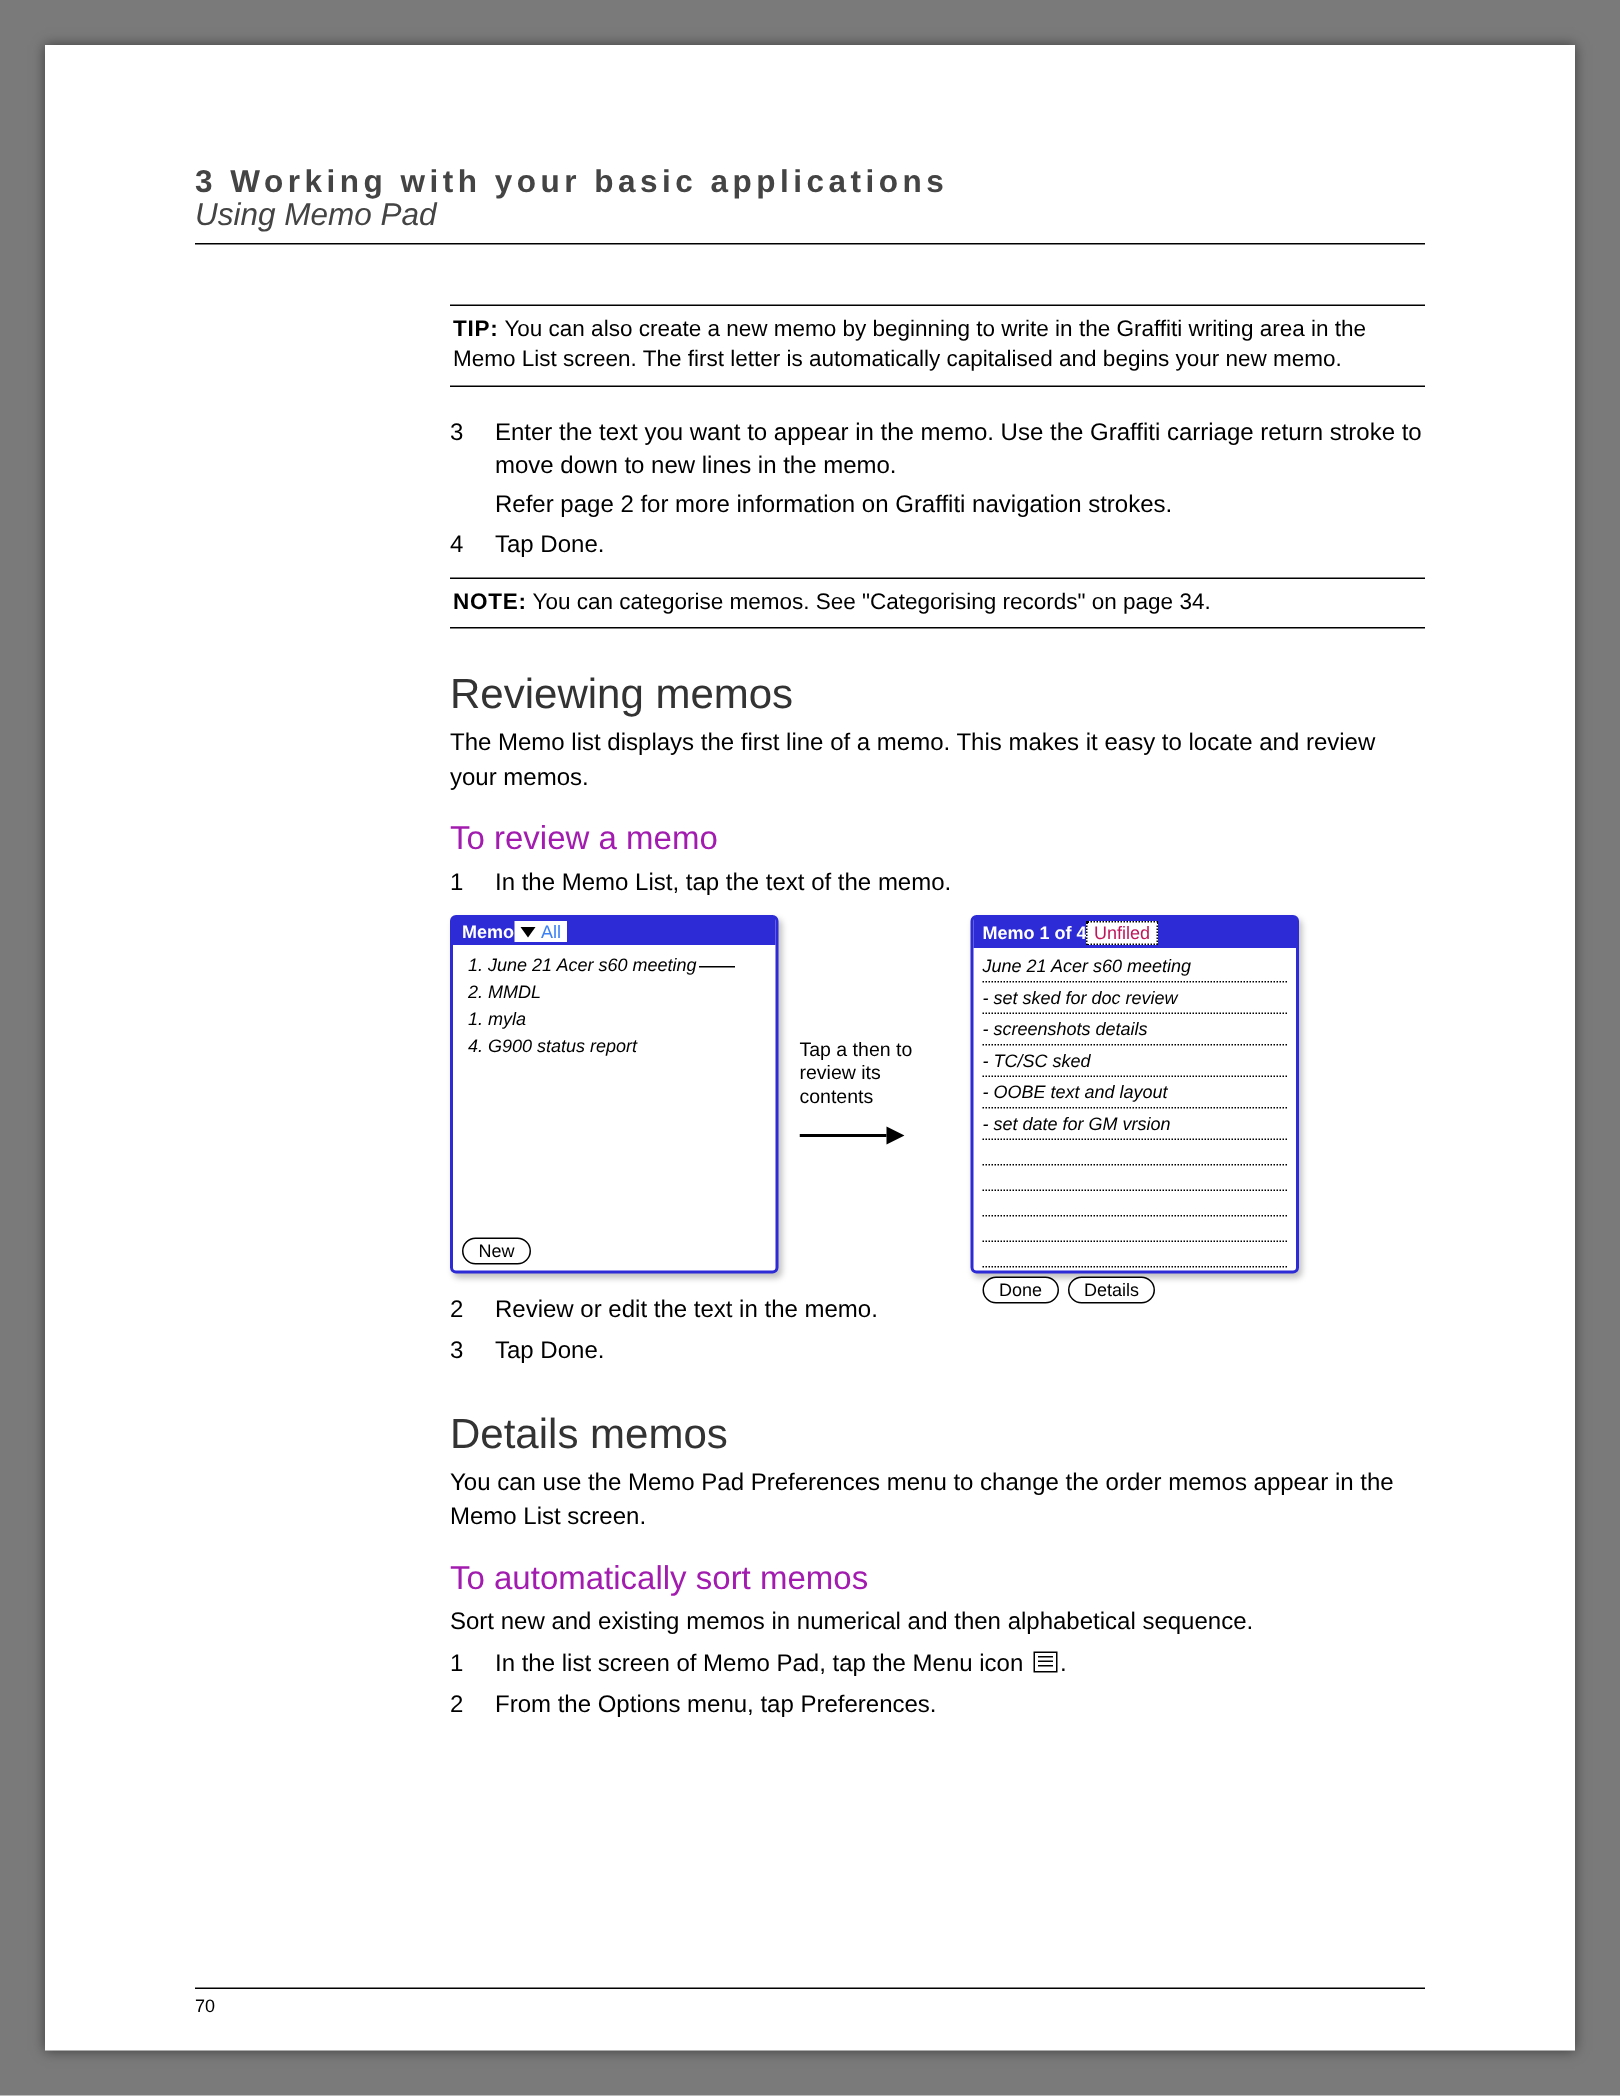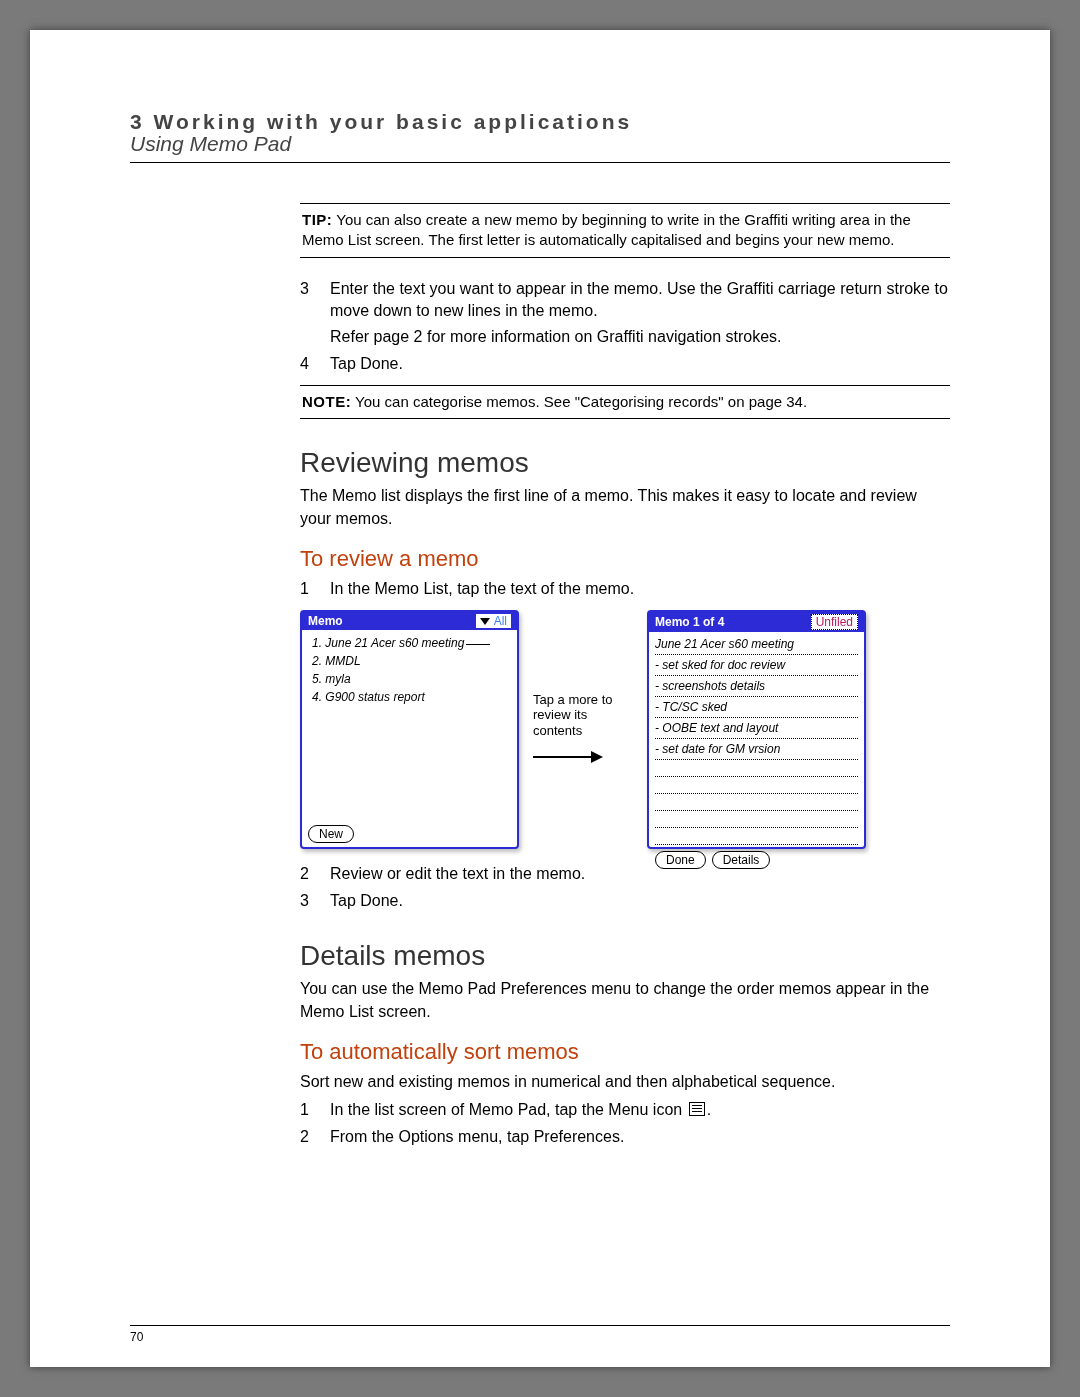--- a/index.html
+++ b/index.html
@@ -65,21 +65,21 @@
   }
   h2.section {
     font-size: 28px;
     font-weight: 400;
     color: #333;
     margin: 28px 0 4px 0;
   }
   h3.subsection {
     font-size: 22px;
     font-weight: 400;
-    color: #c2410c;
+    color: #a21caf;
     margin: 16px 0 6px 0;
   }
   .figure-wrap {
     display: flex;
     align-items: center;
     gap: 14px;
     margin: 10px 0 14px 0;
   }
   .pda {
     width: 215px;
@@ -93,21 +93,21 @@
     font-family: Verdana, Geneva, sans-serif;
     font-size: 12px;
   }
   .pda-title {
     background: #2d2bd6;
     color: #fff;
     font-weight: 700;
     padding: 2px 6px;
     display: flex;
     align-items: center;
-    justify-content: space-between;
+    justify-content: flex-start;
   }
   .pda-title .right-tag {
     background: #fff;
     color: #3b82f6;
     font-size: 12px;
     font-weight: 400;
     padding: 0 4px;
     display: inline-flex;
     align-items: center;
     gap: 4px;
@@ -246,30 +246,30 @@
           <span class="right-tag">
             <span class="tri"></span>
             <span>All</span>
           </span>
         </div>
         <div class="pda-body">
           <div class="memo-item">
             <span>1.  June 21 Acer s60 meeting</span><span class="leader"></span>
           </div>
           <div class="memo-item">2.  MMDL</div>
-          <div class="memo-item">5.  myla</div>
+          <div class="memo-item">1.  myla</div>
           <div class="memo-item">4.  G900 status report</div>
         </div>
         <div class="pda-footer">
           <span class="pda-btn">New</span>
         </div>
       </div>
 
       <div class="annot-col">
-        <div>Tap a more to review its contents</div>
+        <div>Tap a then to review its contents</div>
         <svg class="arrow-svg" width="70" height="16" viewBox="0 0 70 16">
           <line x1="0" y1="8" x2="58" y2="8" stroke="#000" stroke-width="2"></line>
           <polygon points="58,2 70,8 58,14" fill="#000"></polygon>
         </svg>
       </div>
 
       <div class="pda">
         <div class="pda-title">
           <span>Memo 1 of 4</span>
           <span class="dotted-tag">Unfiled</span>

